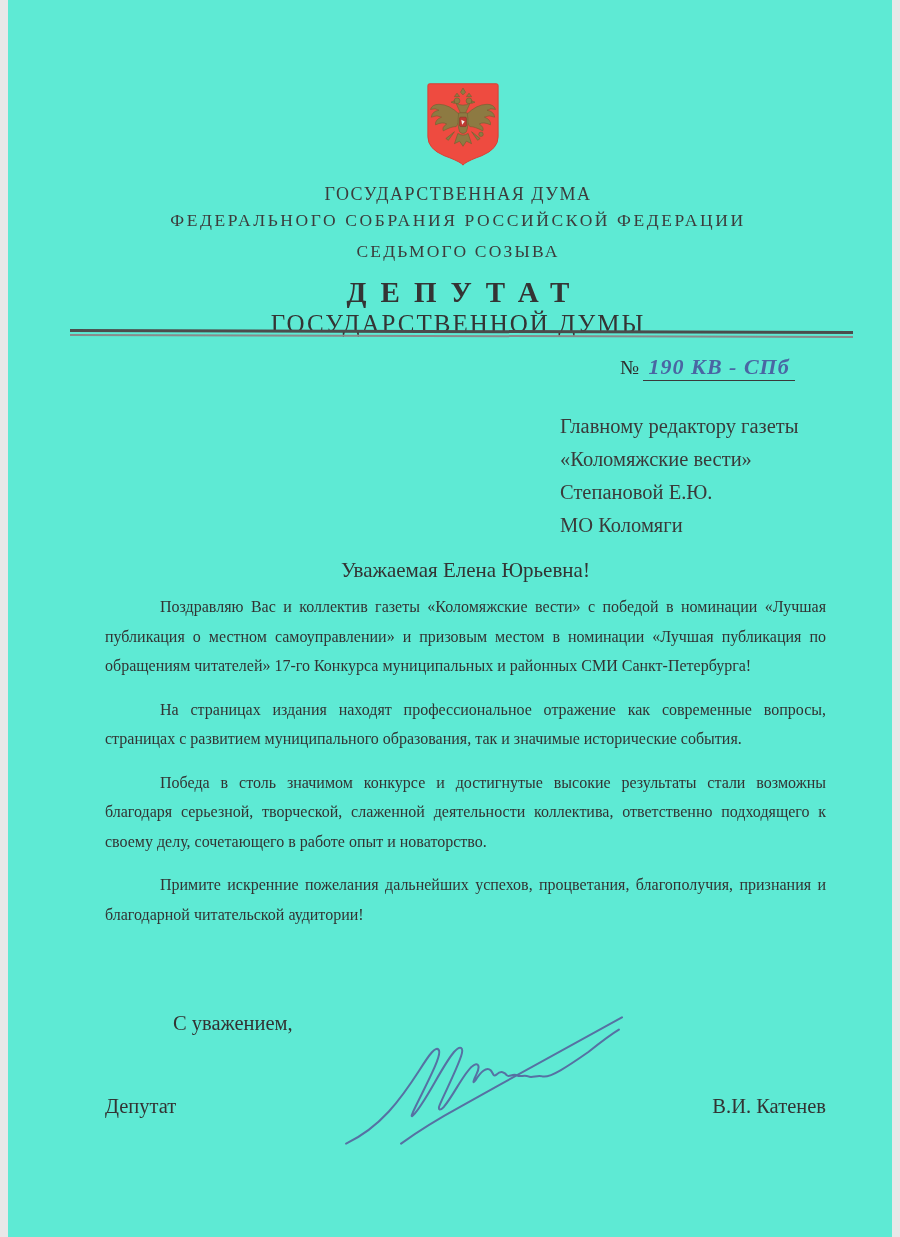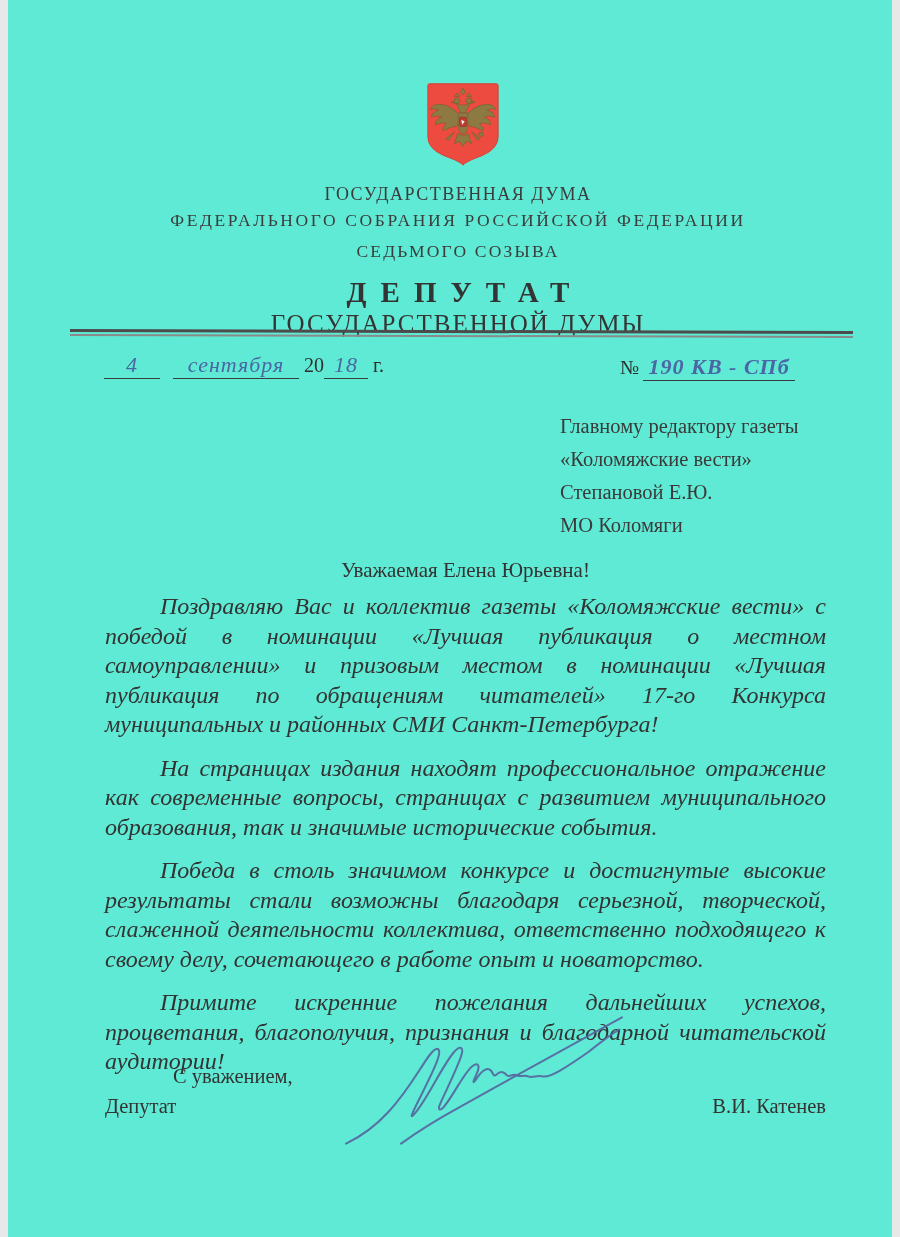--- a/index.html
+++ b/index.html
@@ -49,25 +49,25 @@
   .blank-month{width:126px;margin-left:8px;}
   .blank-year{width:44px;}
   .blank-num{width:152px;margin-left:4px;font-weight:bold;}
   .printed{color:#2e2e2e;}
   
   .recipient{position:absolute;top:410px;left:552px;font-size:20.5px;line-height:33px;color:#3a3a3a;}
   
   .salutation{position:absolute;top:558px;left:333px;font-size:21px;color:#333;}
   .body-text{
     position:absolute;top:592px;left:97px;width:721px;
-    font-size:24px;line-height:29.5px;text-align:justify;color:#333;font-style:italic;
+    font-size:16px;line-height:29.5px;text-align:justify;color:#333;
   }
   .body-text p{margin:0 0 14px 0;text-indent:55px;}
   
-  .regards{position:absolute;top:1065px;left:165px;font-size:20.5px;color:#333;}
+  .regards{position:absolute;top:1012px;left:165px;font-size:20.5px;color:#333;}
   .sign-row{position:absolute;top:1095px;left:97px;width:721px;font-size:20.5px;color:#333;}
   .sign-pos{float:left;}
   .sign-name{float:right;}
   .signature{position:absolute;top:1012px;left:332px;width:285px;height:140px;}
 </style>
 </head>
 <body>
 
 <div class="page">
 
@@ -110,26 +110,20 @@
     <div class="org-line1">ГОСУДАРСТВЕННАЯ ДУМА</div>
     <div class="org-line2">ФЕДЕРАЛЬНОГО СОБРАНИЯ РОССИЙСКОЙ ФЕДЕРАЦИИ</div>
     <div class="org-line3">СЕДЬМОГО СОЗЫВА</div>
     <div class="deputy-line1">ДЕПУТАТ</div>
     <div class="deputy-line2">ГОСУДАРСТВЕННОЙ ДУМЫ</div>
   </div>
 
   <div class="rule"></div>
 
   <div class="dateline">
-    <div class="date-left">
-      <span class="blank blank-day hw">4</span>
-      <span class="blank blank-month hw">сентября</span>
-      <span class="printed">20</span><span class="blank blank-year hw">18</span>
-      <span class="printed">г.</span>
-    </div>
     <div class="num-right">
       <span class="printed">№</span><span class="blank blank-num hw">190 КВ - СПб</span>
     </div>
   </div>
 
   <div class="recipient">
     <div>Главному редактору газеты</div>
     <div>«Коломяжские вести»</div>
     <div>Степановой Е.Ю.</div>
     <div>МО Коломяги</div>

